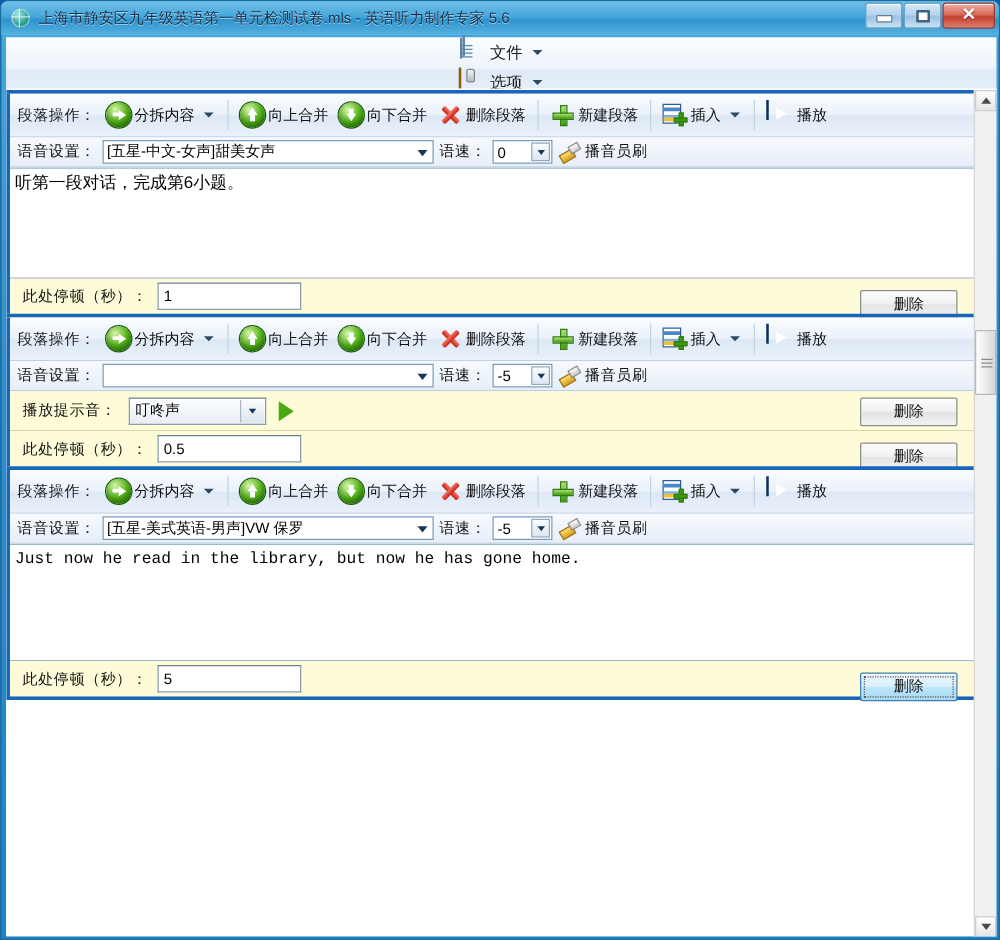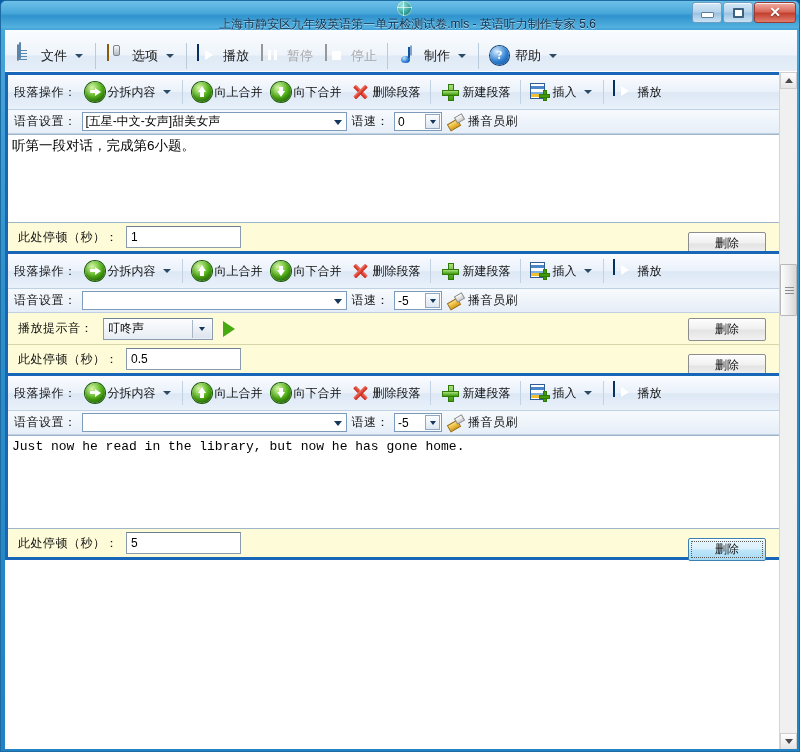--- a/index.html
+++ b/index.html
@@ -17,21 +17,20 @@
     border:1px solid #1d6ba3;
     border-radius:6px 6px 0 0;
   }
   .titlebar{
     position:relative;height:27px;
     background:linear-gradient(180deg,#6dc0e8 0%,#48a7da 45%,#2f93cd 55%,#56b2e0 100%);
     border-radius:5px 5px 0 0;
     display:flex;align-items:center;
     padding-left:8px;
     box-sizing:border-box;
-    flex-direction:column;
   }
   .title-icon{
     width:15px;height:15px;border-radius:50%;
     background:radial-gradient(circle at 35% 30%,#9fe6e0,#2a9c96 60%,#15706c);
     box-shadow:inset 0 0 0 1px rgba(255,255,255,.5);
     position:relative;flex:none;
   }
   .title-icon::before{
     content:"";position:absolute;left:0;top:6px;width:15px;height:1px;background:rgba(255,255,255,.65);
   }
@@ -60,21 +59,21 @@
 
   
   .client{
     position:absolute;left:4px;top:29px;width:792px;height:719px;
     background:#ffffff;
   }
   .toolbar{
     height:52px;box-sizing:border-box;
     background:linear-gradient(180deg,#fbfdff 0%,#eef4fb 48%,#dfeaf6 52%,#eaf2fa 100%);
     border-bottom:1px solid #a8c0d8;
-    display:flex;align-items:center;padding:0 4px;
+    display:flex;align-items:center;padding:0 4px;flex-direction:column;
   }
   .tb-item{
     display:flex;align-items:center;height:33px;padding:0 5px;gap:4px;
     white-space:nowrap;color:#1a1a1a;font-size:13px;border:1px solid transparent;border-radius:3px;
   }
   .tb-item.disabled{color:#a6a6a6;}
   .tb-sep{width:1px;height:26px;background:#b9cadb;margin:0 4px;}
   .caret{
     width:0;height:0;border-left:4px solid transparent;border-right:4px solid transparent;
     border-top:4px solid #2b4a66;margin-left:4px;margin-right:2px;
@@ -582,20 +581,21 @@
               <div class="pt-sep"></div>
               <div class="pt-item">
                 <span class="ic"><span class="circ blue"><span class="play-tri"></span></span></span>
                 <span>播放</span>
               </div>
             </div>
 
             <div class="voicerow">
               <span class="vr-label">语音设置：</span>
               <div class="combo w-voice">
+                <span>[五星-美式英语-男声]VW 保罗</span>
                 <span class="cb-arrow"></span>
               </div>
               <span class="vr-label">语速：</span>
               <div class="spin">
                 <span>-5</span>
                 <span class="sp-btn">
                     <span class="sp-tri"></span>
                   </span>
               </div>
               <span class="brush"></span>

